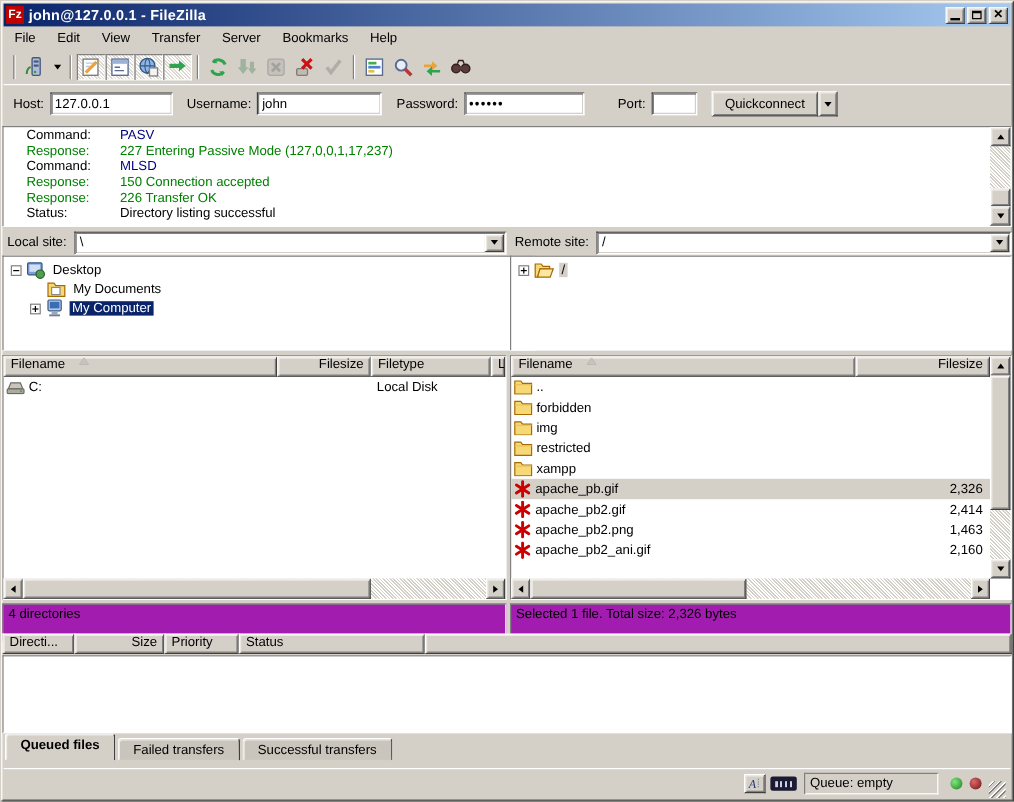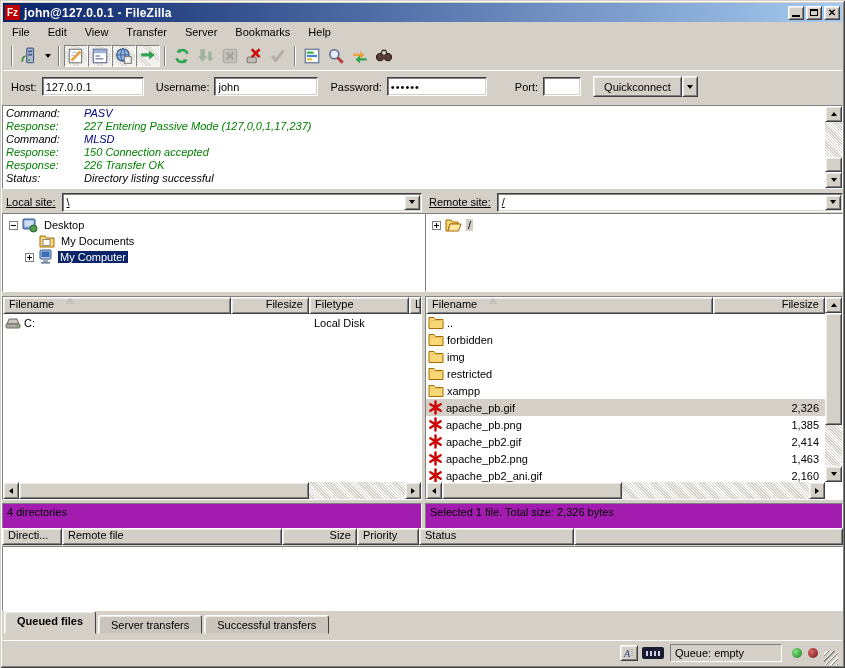--- a/index.html
+++ b/index.html
@@ -55,37 +55,37 @@
 
   
   .quickbar { left:3px; top:70px; width:839px; height:32px; display:flex; align-items:center;
     border-top:1px solid #fff; padding-left:8px; }
   .quickbar label { margin-right:5px; }
   .qc-input { height:19px; font-family:"Liberation Sans",sans-serif; font-size:11px; padding:0 3px; outline:none; }
   .qc-btn { height:21px; padding:0 10px; font-size:11px; display:flex; align-items:center; }
 
   
   .logpanel { left:2px; top:105px; width:841px; height:84px; background:#fff; }
-  .log-lines { position:absolute; left:3px; top:1px; right:18px;font-style:italic; }
+  .log-lines { position:absolute; left:19px; top:1px; right:18px; }
   .log-line { height:13px; line-height:13px; white-space:nowrap; }
   .log-label { display:inline-block; width:78px; }
   .lt-cmd .log-text { color:#000080; }
   .lt-resp { color:#008000; } .lt-resp .log-text { color:#008000; }
   .lt-status { color:#000; }
 
   
   .sb-track-v, .sb-track-h { background-image:repeating-linear-gradient(45deg,#fff 0 1px,#d4d0c8 1px 2px); }
   .sb-btn { background:#D4D0C8; border:1px solid; border-color:#FFFFFF #404040 #404040 #FFFFFF;
     box-shadow: inset 1px 1px 0 #ECEAE4, inset -1px -1px 0 #808080;
     display:flex; align-items:center; justify-content:center; }
   .sb-thumb { background:#D4D0C8; border:1px solid; border-color:#FFFFFF #404040 #404040 #FFFFFF;
     box-shadow: inset 1px 1px 0 #ECEAE4, inset -1px -1px 0 #808080; }
 
   
-  .sitebar { height:20px; display:flex; align-items:center;text-decoration:underline; }
+  .sitebar { height:20px; display:flex; align-items:center; }
   .sitebar label { padding:0 6px 0 4px; }
   .combo { flex:1; height:19px; display:flex; align-items:center; }
   .combo .val { flex:1; padding-left:4px; }
   .combo-btn { width:16px; height:15px; margin:1px; }
   .treepanel { background:#fff; overflow:hidden; }
   .tree-row { height:16px; display:flex; align-items:center; white-space:nowrap; }
   .expander { width:9px; height:9px; border:1px solid #808080; background:#fff; position:relative; margin-right:4px; flex:none; }
   .expander::before { content:""; position:absolute; left:1px; right:1px; top:3px; height:1px; background:#000; }
   .expander.plus::after { content:""; position:absolute; top:1px; bottom:1px; left:3px; width:1px; background:#000; }
   .tree-label { padding:0 2px; }
@@ -519,65 +519,50 @@
         <span class="fname" style="width:287px">
             <span class="ficon">
               <svg width="15" height="15" viewBox="0 0 16 16">
                 <g stroke="#CC0000" stroke-width="2.6" stroke-linecap="round">
                   <line x1="8" y1="1.5" x2="8" y2="14.5"></line>
                   <line x1="2.5" y1="4.5" x2="13.5" y2="11.5"></line>
                   <line x1="13.5" y1="4.5" x2="2.5" y2="11.5"></line>
                 </g>
               </svg>
             </span>
-            <span>apache_pb.png</span>
-          </span>
-        <span class="fsize" style="flex:1">1,385</span>
+            <span>apache_pb2.gif</span>
+          </span>
+        <span class="fsize" style="flex:1">2,414</span>
       </div>
       <div class="frow">
         <span class="fname" style="width:287px">
             <span class="ficon">
               <svg width="15" height="15" viewBox="0 0 16 16">
                 <g stroke="#CC0000" stroke-width="2.6" stroke-linecap="round">
                   <line x1="8" y1="1.5" x2="8" y2="14.5"></line>
                   <line x1="2.5" y1="4.5" x2="13.5" y2="11.5"></line>
                   <line x1="13.5" y1="4.5" x2="2.5" y2="11.5"></line>
                 </g>
               </svg>
             </span>
-            <span>apache_pb2.gif</span>
-          </span>
-        <span class="fsize" style="flex:1">2,414</span>
+            <span>apache_pb2.png</span>
+          </span>
+        <span class="fsize" style="flex:1">1,463</span>
       </div>
       <div class="frow">
         <span class="fname" style="width:287px">
             <span class="ficon">
               <svg width="15" height="15" viewBox="0 0 16 16">
                 <g stroke="#CC0000" stroke-width="2.6" stroke-linecap="round">
                   <line x1="8" y1="1.5" x2="8" y2="14.5"></line>
                   <line x1="2.5" y1="4.5" x2="13.5" y2="11.5"></line>
                   <line x1="13.5" y1="4.5" x2="2.5" y2="11.5"></line>
                 </g>
               </svg>
             </span>
-            <span>apache_pb2.png</span>
-          </span>
-        <span class="fsize" style="flex:1">1,463</span>
-      </div>
-      <div class="frow">
-        <span class="fname" style="width:287px">
-            <span class="ficon">
-              <svg width="15" height="15" viewBox="0 0 16 16">
-                <g stroke="#CC0000" stroke-width="2.6" stroke-linecap="round">
-                  <line x1="8" y1="1.5" x2="8" y2="14.5"></line>
-                  <line x1="2.5" y1="4.5" x2="13.5" y2="11.5"></line>
-                  <line x1="13.5" y1="4.5" x2="2.5" y2="11.5"></line>
-                </g>
-              </svg>
-            </span>
             <span>apache_pb2_ani.gif</span>
           </span>
         <span class="fsize" style="flex:1">2,160</span>
       </div>
     </div>
 
     <div class="abs" style="right:0;top:0;width:17px;height:185px">
       <div class="sb-track-v abs" style="left:0;top:0;right:0;bottom:0"></div>
       <div class="sb-btn abs" style="top:0;left:0;width:17px;height:16px">
           <span class="tri-up-sb"></span>
@@ -600,39 +585,36 @@
     </div>
   </div>
 
   <div class="abs mini-status sunken-panel" style="left:2px;top:503px;width:420px"><span>4 directories</span></div>
   <div class="abs mini-status sunken-panel" style="left:425px;top:503px;width:418px"><span>Selected 1 file. Total size: 2,326 bytes</span></div>
 
   <div class="abs qheader" style="left:2px;top:528px;width:841px;height:18px">
     <span class="hcell" style="width:60px">
         <span>Directi...</span>
       </span>
-    <span class="hcell" style="width:220px">
-        <span>Remote file</span>
-      </span>
     <span class="hcell right" style="width:75px">
         <span>Size</span>
       </span>
     <span class="hcell" style="width:62px">
         <span>Priority</span>
       </span>
     <span class="hcell" style="width:155px">
         <span>Status</span>
       </span>
     <span class="hcell" style="flex:1"></span>
   </div>
   <div class="abs qbody sunken-panel" style="left:2px;top:546px;width:841px;height:65px"></div>
 
   <div class="abs tabs">
     <span class="tab active"><span>Queued files</span></span>
-    <span class="tab inactive"><span>Server transfers</span></span>
+    <span class="tab inactive"><span>Failed transfers</span></span>
     <span class="tab inactive"><span>Successful transfers</span></span>
   </div>
 
   <div class="abs statusbar">
     <span class="ind-btn raised">
       <svg width="12" height="12" viewBox="0 0 12 12">
         <text x="1" y="10" font-size="10" font-style="italic" font-family="Liberation Serif, serif" fill="#223a7a">A</text>
         <line x1="9" y1="2" x2="9" y2="10" stroke="#888" stroke-dasharray="1,1"></line>
       </svg>
     </span>

